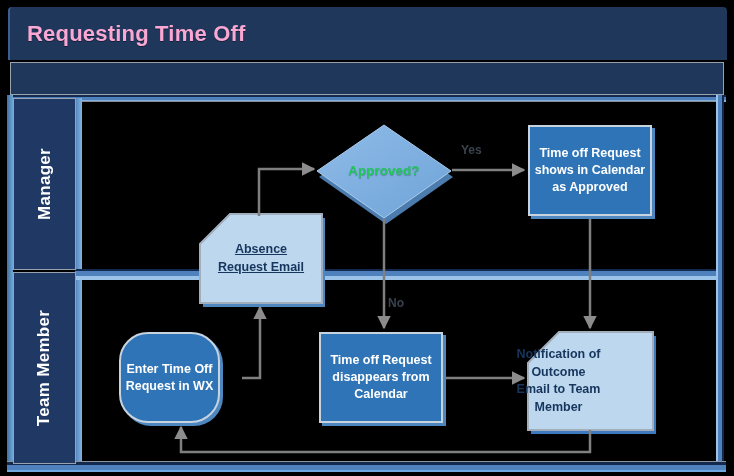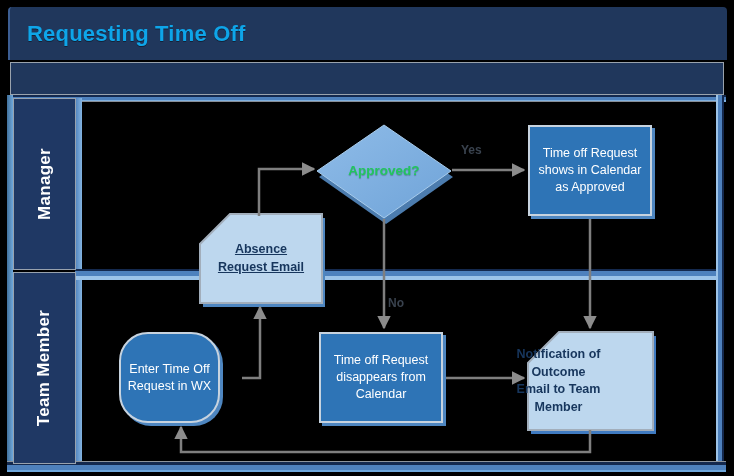--- a/index.html
+++ b/index.html
@@ -12,21 +12,21 @@
 
   
   .title-bar{
     left:8px;top:7px;width:717px;height:53px;
     background:#20375C;
     border-radius:4px 4px 0 0;
     border-left:2px solid #3C5E93;
     display:flex;align-items:center;
   }
   .title-bar .t{
-    color:#0ea5e9;font-weight:bold;font-size:22px;letter-spacing:.2px;
+    color:#f9a8d4;font-weight:bold;font-size:22px;letter-spacing:.2px;
     padding-left:17px;
     text-shadow:0 1px 0 rgba(0,0,0,.4);
   }
   .phase-bar{
     left:10px;top:62px;width:712px;height:31px;
     background:#20375C;border:1px solid #9AA3AD;
   }
 
   
   .band-top{left:7px;top:95px;width:719px;height:7px;
@@ -53,21 +53,21 @@
     color:#fff;font-weight:bold;font-size:17px;letter-spacing:.3px;
   }
   .lane-manager{left:13px;top:98px;width:61px;height:170px;}
   .lane-team{left:13px;top:272px;width:61px;height:190px;}
 
   
   .proc{
     background:#2E74B6;
     border:2px solid #C7D3DF;
     box-shadow:3px 3px 0 #4E86C0;
-    color:#fff;font-weight:normal;font-size:12.5px;line-height:1.35;
+    color:#fff;font-weight:bold;font-size:12.5px;line-height:1.35;
     display:flex;align-items:center;justify-content:center;text-align:center;
     white-space:pre-line;
     box-sizing:border-box;
   }
   .node-text{
     display:flex;align-items:center;justify-content:center;text-align:center;
     color:#17365D;font-weight:bold;font-size:12.5px;line-height:1.4;
     white-space:pre-line;pointer-events:none;
   }
   .diamond-text{color:#22c55e;font-size:13.5px;text-shadow:0 1px 1px rgba(0,0,0,.25);}

